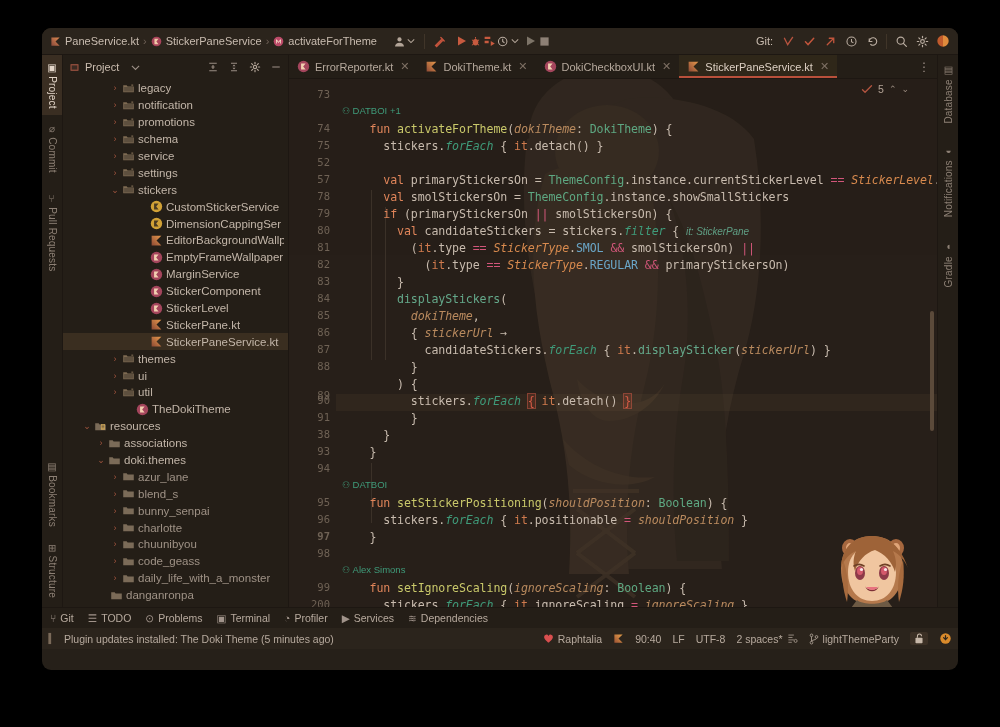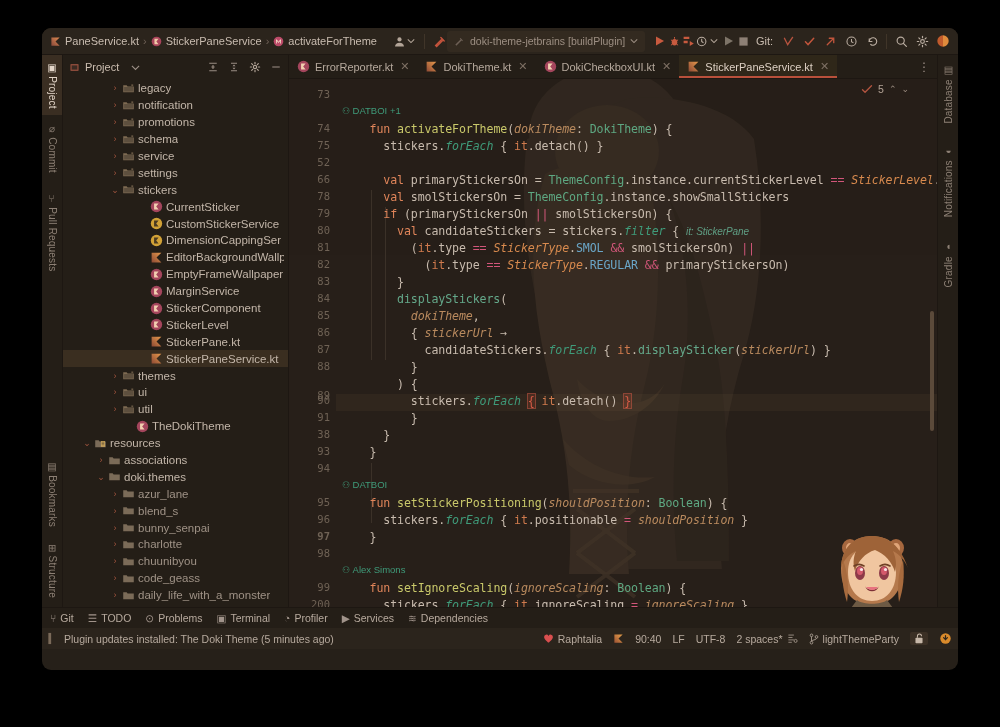--- a/index.html
+++ b/index.html
@@ -159,34 +159,20 @@
             <path d="M1 3l4 4 4-4" stroke="#b3a598" stroke-width="1.3" fill="none"></path>
           </svg>
       </span>
       <span class="sep-v" style="margin:0 8px"></span>
       <span class="tb-icon">
         <svg width="15" height="15" viewBox="0 0 16 16">
             <path d="M3 12.5L9.5 6l1.2 1.2L4.2 13.7z" stroke="#c4533c" stroke-width="1.6" fill="none" stroke-linecap="round"></path>
             <path d="M9 3.5l3.8 3.8" stroke="#c4533c" stroke-width="1.6" fill="none" stroke-linecap="round"></path>
           </svg>
       </span>
-      <span class="runconfig">
-        <span>
-          <svg width="11" height="11" viewBox="0 0 16 16">
-              <path d="M2 12.5L9.5 5l1.4 1.4L3.4 14z" fill="#6e6056"></path>
-              <path d="M9 3.6l3.4 3.4" stroke="#6e6056" stroke-width="1.6" fill="none"></path>
-            </svg>
-        </span>
-        <span>doki-theme-jetbrains [buildPlugin]</span>
-        <span>
-          <svg width="8" height="8" viewBox="0 0 10 10">
-              <path d="M1 3l4 4 4-4" stroke="#9d8f83" stroke-width="1.3" fill="none"></path>
-            </svg>
-        </span>
-      </span>
       <span class="tb-icon" style="margin-left:8px">
         <svg width="12" height="12" viewBox="0 0 12 12">
             <path d="M2 1.4l8 4.6-8 4.6z" fill="#c85a3f"></path>
           </svg>
       </span>
       <span class="tb-icon">
         <svg width="13" height="13" viewBox="0 0 16 16">
             <ellipse cx="8" cy="9" rx="3.4" ry="4" fill="#c85a3f"></ellipse>
             <path d="M8 2.5v2M3.6 6l1.6 1M12.4 6l-1.6 1M3.6 12.5l1.8-1.2M12.4 12.5l-1.8-1.2" stroke="#c85a3f" stroke-width="1.2"></path>
           </svg>
@@ -414,31 +400,20 @@
               <span style="width: 46px; flex: 0 0 auto;"></span>
               <span class="arrow">⌄</span>
               <span class="ficon">
                 <svg width="13" height="13" viewBox="0 0 16 16">
                   <path d="M1.5 4h4.2l1.2 1.4h7.6v7.1H1.5z" fill="#7d6a52"></path>
                   <path d="M2.6 6.2h11v5.6h-11z" fill="#5d4f3e"></path>
                   <path d="M11.5 3.2h2.3v1.4h-2.3z" fill="#7d6a52"></path>
                 </svg>
               </span>
               <span class="label">stickers</span>
-            </div>
-            <div class="row">
-              <span style="width: 74px; flex: 0 0 auto;"></span>
-              <span class="arrow none">·</span>
-              <span class="ficon">
-                <svg width="13" height="13" viewBox="0 0 16 16">
-                  <circle cx="8" cy="8" r="7" fill="#a4455c"></circle>
-                  <path d="M5 4.2h5.6L7.6 8l3 3.8H5z" fill="#f2cfb0"></path>
-                </svg>
-              </span>
-              <span class="label">CurrentSticker</span>
             </div>
             <div class="row">
               <span style="width: 74px; flex: 0 0 auto;"></span>
               <span class="arrow none">·</span>
               <span class="ficon">
                 <svg width="13" height="13" viewBox="0 0 16 16">
                   <circle cx="8" cy="8" r="7" fill="#d1a136"></circle>
                   <path d="M5 4.2h5.6L7.6 8l3 3.8H5z" fill="#4a3a22"></path>
                 </svg>
               </span>
@@ -788,21 +763,21 @@
                 <path d="M296 412h66"></path>
               </g>
             </svg>
           </div>
 
           <div class="gutter" id="gutter">
               <div class="gl" style="top: 9px;">73</div>
               <div class="gl" style="top: 43px;">74</div>
               <div class="gl" style="top: 60px;">75</div>
               <div class="gl" style="top: 77px;">52</div>
-              <div class="gl" style="top: 94px;">66</div>
+              <div class="gl" style="top: 94px;">57</div>
               <div class="gl" style="top: 111px;">78</div>
               <div class="gl" style="top: 128px;">79</div>
               <div class="gl" style="top: 145px;">80</div>
               <div class="gl" style="top: 162px;">81</div>
               <div class="gl" style="top: 179px;">82</div>
               <div class="gl" style="top: 196px;">83</div>
               <div class="gl" style="top: 213px;">84</div>
               <div class="gl" style="top: 230px;">85</div>
               <div class="gl" style="top: 247px;">86</div>
               <div class="gl" style="top: 264px;">87</div>

